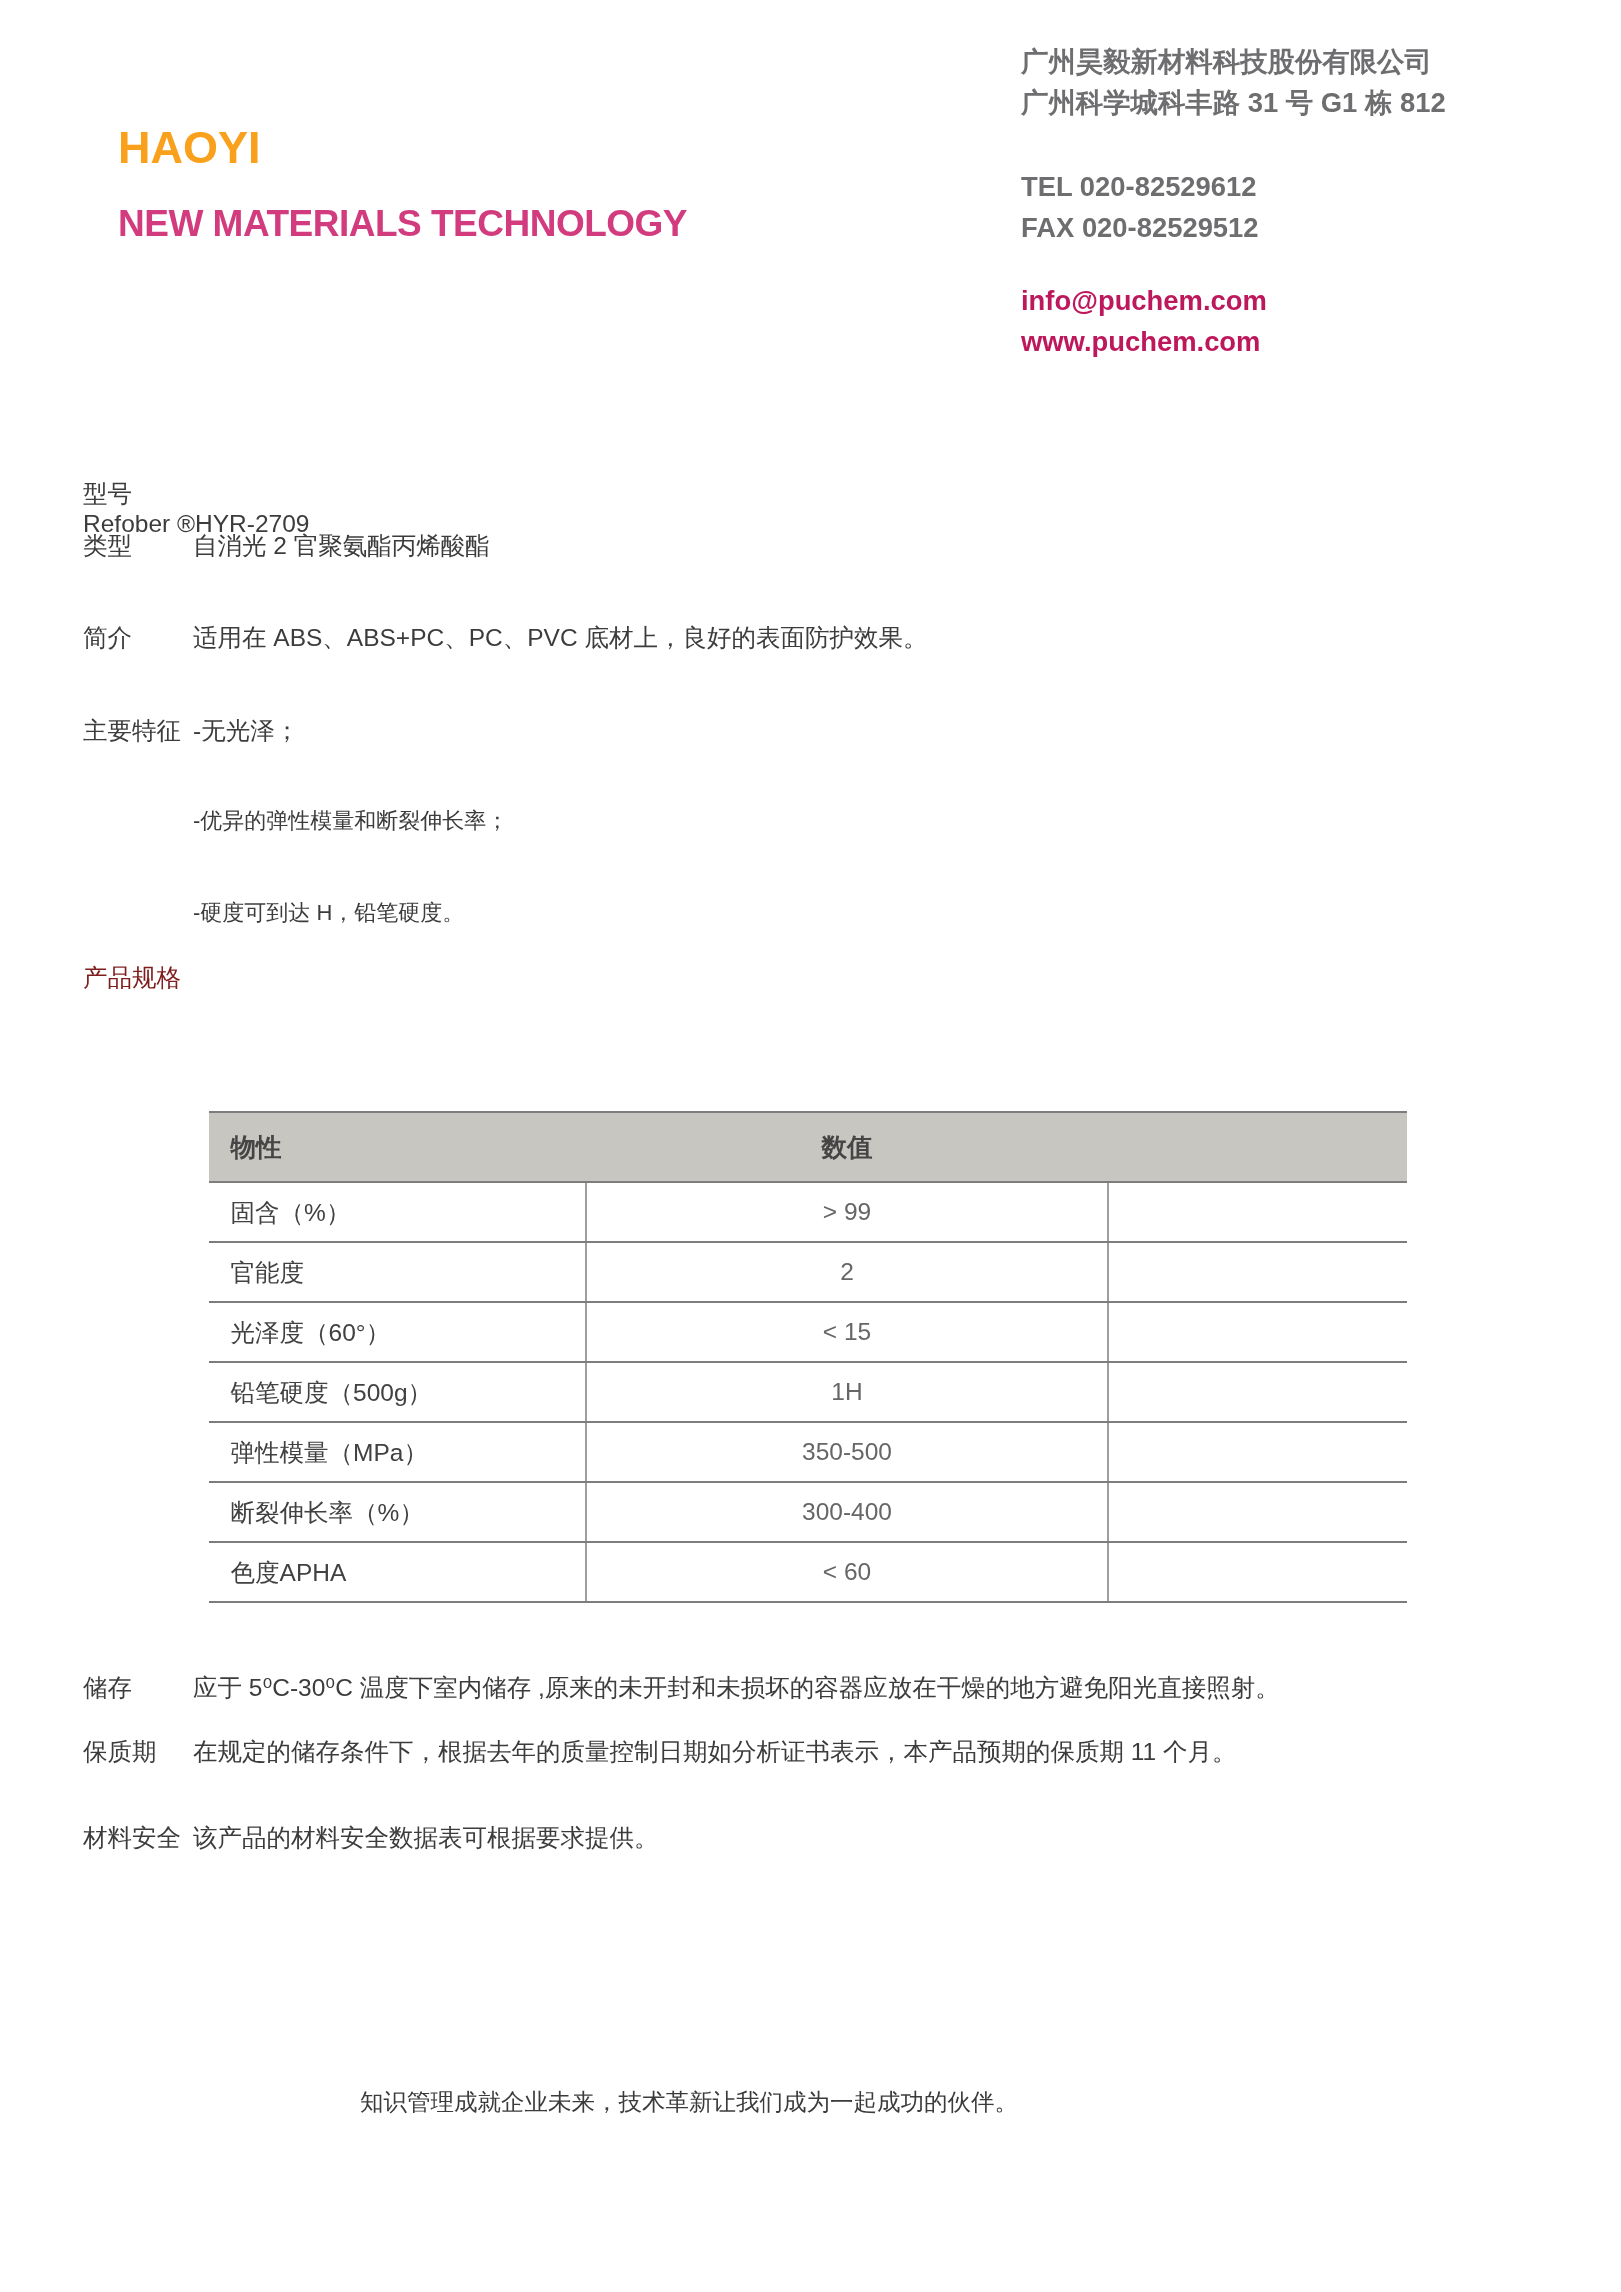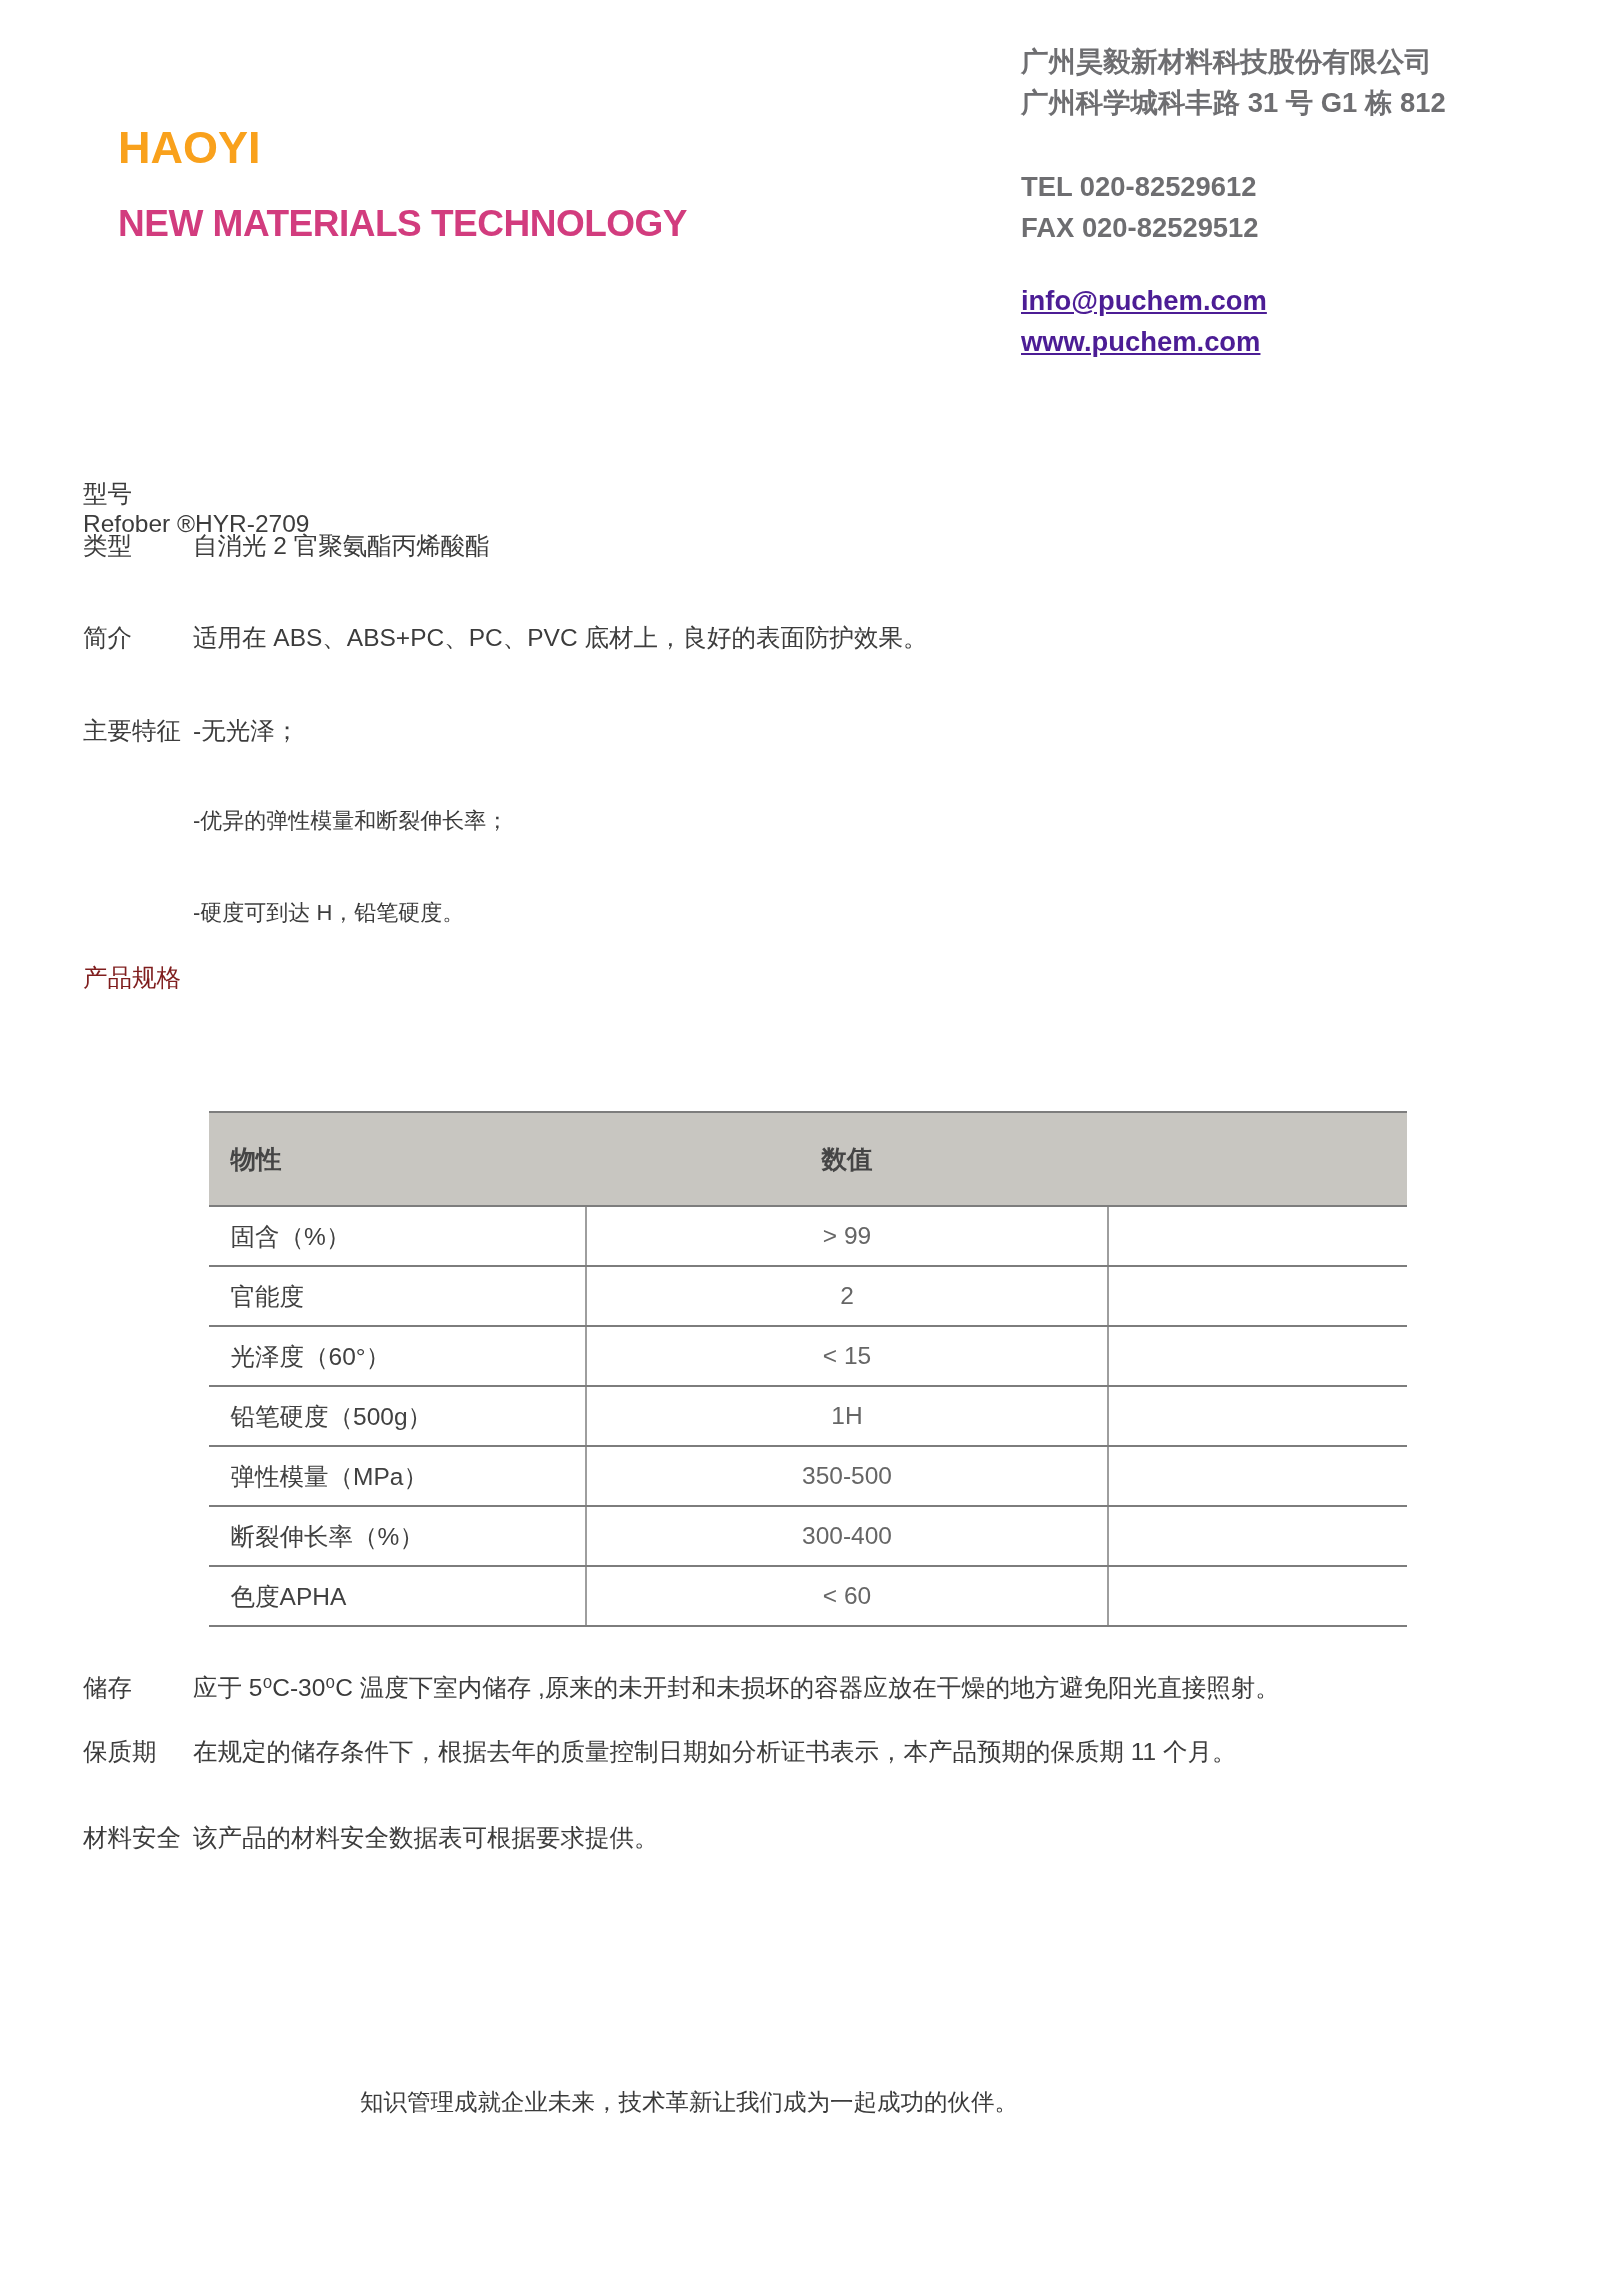--- a/index.html
+++ b/index.html
@@ -18,21 +18,21 @@
   .logo-line1 { font-size: 45px; color: var(--orange, #f9a11c); margin-bottom: 35px; letter-spacing: 0; }
   .logo-line2 { font-size: 37px; color: var(--pink, #d23c7e); letter-spacing: -0.5px; }
 
   .company {
     position: absolute; left: 1021px; top: 41px;
     font-weight: bold; font-size: 27.4px; color: #6e6e71; line-height: 41px;
     white-space: nowrap;
   }
   .company .gap-tel { margin-top: 43px; }
   .company .gap-mail { margin-top: 32px; }
-  .company .link { text-decoration: underline; color: #4c1d95; display: inline-block; }
+  .company .link { color: #be185d; display: inline-block; }
 
   
   .spec-row { position: absolute; left: 83px; display: flex; font-size: 24.5px; color: #3c3c3c; white-space: nowrap; }
   .spec-label { width: 110px; flex: none; }
   .spec-value { flex: none; }
   .free-value { position: absolute; left: 193px; font-size: 22px; color: #3c3c3c; white-space: nowrap; }
   .section-label { position: absolute; left: 83px; font-size: 24.5px; color: #7f1d1d; text-align: right; }
 
   #row-model    { top: 477px; flex-direction: column; }
   #row-type     { top: 529px; }
@@ -47,21 +47,21 @@
     position: absolute; left: 209px; top: 1111px; width: 1198px;
     border-collapse: collapse; table-layout: fixed;
     border-top: 2.9px solid #7d7d7d;
   }
   .spec-table col.c1 { width: 377px; }
   .spec-table col.c2 { width: 521px; }
   .spec-table col.c3 { width: 299px; }
   .spec-table th {
     background: var(--table-header-bg, #c8c6c1);
     height: 60px; font-size: 25.5px; color: #454545; font-weight: bold;
-    border-bottom: 2.9px solid #7d7d7d; padding: 16px;
+    border-bottom: 2.9px solid #7d7d7d; padding: 4px;
   }
   .spec-table th.prop { text-align: left; padding-left: 21.6px; }
   .spec-table th.val  { text-align: center; }
   .spec-table td {
     height: 58px; font-size: 24.5px; padding: 0;
     border-bottom: 2.9px solid #7d7d7d;
     margin-top: 8px;
   }
   .spec-table td.prop { text-align: left; padding-left: 21.6px; color: #414141; border-right: 2px solid #9e9e9e; }
   .spec-table td.val  { text-align: center; color: #666666; border-right: 2px solid #9e9e9e; }

